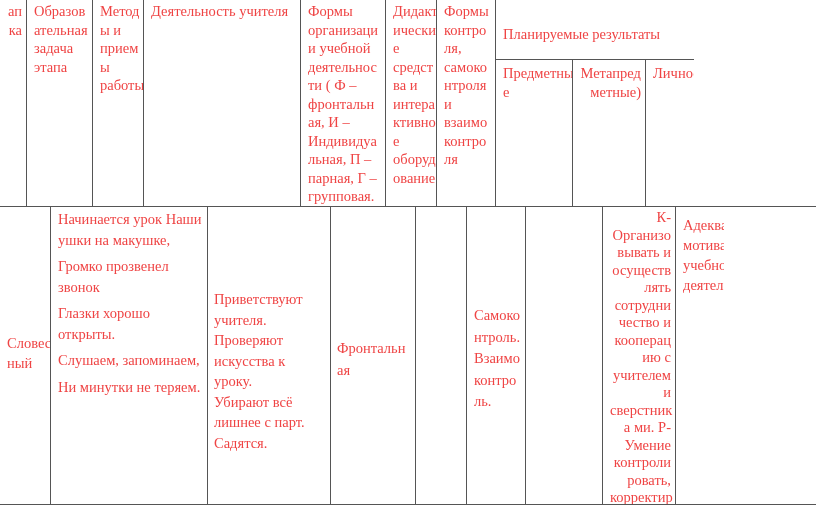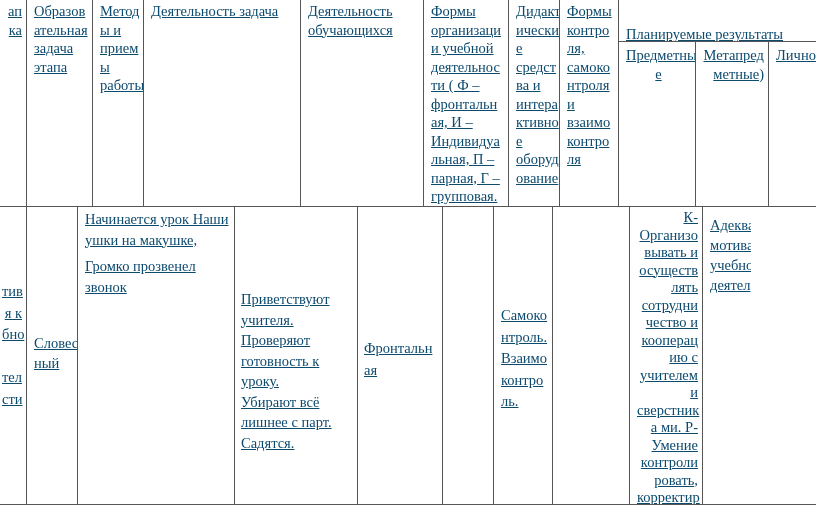--- a/index.html
+++ b/index.html
@@ -1,52 +1,51 @@
 <!DOCTYPE html>
 <html><head>
 <meta charset="utf-8">
 <style>
   * { margin: 0; padding: 0; box-sizing: border-box; }
   html, body { background: #ffffff; }
   .page {
     position: relative;
     width: 816px; height: 509px;
     background: #ffffff;
-    color: #0c4a6e;
+    color: #ef4444;
     font-family: "Liberation Serif", "DejaVu Serif", serif;
     font-size: 14.5px;
     overflow: hidden;
-    text-decoration: underline;
   }
   .tbl { display: flex; flex-direction: column; width: 817px; }
   .hrow { display: flex; height: 207px; border-bottom: 1px solid #555; }
   .brow { display: flex; height: 298px; border-bottom: 1px solid #555; overflow: hidden; }
   .cell {
     flex: none;
     border-right: 1px solid #555;
     padding: 2px 4px 0 7px;
     overflow: hidden;
     white-space: pre-line;
     line-height: 18.5px;
   }
   .w1  { width: 27px; }
   .w2  { width: 66px; }
   .w3  { width: 51px; }
   .w4  { width: 157px; }
   .w5  { width: 123px; }
   .w6  { width: 85px; }
   .w7  { width: 51px; }
   .w8  { width: 59px; }
-  .w9  { width: 77px; text-align: center; }
+  .w9  { width: 77px; }
   .w10 { width: 73px; text-align: right; }
   .w11 { width: 48px; border-right: none; }
   .right { text-align: right; padding-right: 4px; padding-left: 2px; }
   .grp { flex: none; width: 198px; display: flex; flex-direction: column; }
   .planned {
-    height: 42px; border-bottom: 1px solid #555;
+    height: 60px; border-bottom: 1px solid #555;
     padding: 26px 5px 0 7px;
     white-space: nowrap; overflow: hidden;
   }
   .subrow { display: flex; flex: 1; }
   .subrow .cell { padding-top: 4px; height: 100%; }
   
   .bc1  { line-height: 21.5px; padding-top: 74px; }
   .bc2  { line-height: 22px;   padding-top: 76px; }
   .bc3  { line-height: 20px;   padding-top: 126px; }
   .bc4  { line-height: 20.5px; padding-top: 2px; }
@@ -68,23 +67,21 @@
 ка</div>
       <div class="cell w2">Образов
 ательная
 задача
 этапа</div>
       <div class="cell w3">Метод
 ы и
 прием
 ы
 работы</div>
-      <div class="cell w4">Деятельность задача</div>
-      <div class="cell w5">Деятельность
-обучающихся</div>
+      <div class="cell w4">Деятельность учителя</div>
       <div class="cell w6">Формы
 организаци
 и учебной
 деятельнос
 ти ( Ф –
 фронтальн
 ая, И –
 Индивидуа
 льная, П –
 парная, Г –
@@ -114,35 +111,30 @@
           <div class="cell w9">Предметны
 е</div>
           <div class="cell w10">Метапред
 метные)</div>
           <div class="cell w11">Личнос</div>
         </div>
       </div>
     </div>
 
     <div class="brow">
-      <div class="cell w1 right bc1">тив
-я к
-бно
-
-тел
-сти</div>
       <div class="cell w3 bc3">Словес
 ный</div>
       <div class="cell w4 bc4"><p>Начинается урок Наши
 ушки на макушке,</p><p>Громко прозвенел
-звонок</p></div>
+звонок</p><p>Глазки хорошо
+открыты.</p><p>Слушаем, запоминаем,</p><p>Ни минутки не теряем.</p></div>
       <div class="cell w5 bc5">Приветствуют
 учителя.
 Проверяют
-готовность к уроку.
+искусства к уроку.
 Убирают всё
 лишнее с парт.
 Садятся.</div>
       <div class="cell w6 bc6">Фронтальн
 ая</div>
       <div class="cell w7"></div>
       <div class="cell w8 bc8">Самоко
 нтроль.
 Взаимо
 контро

